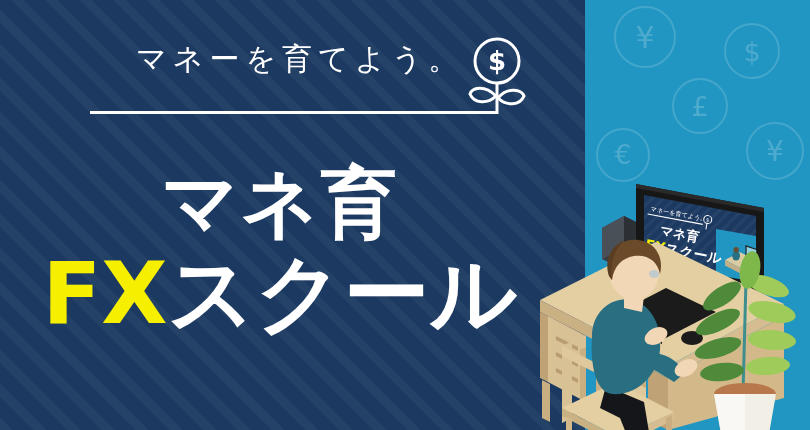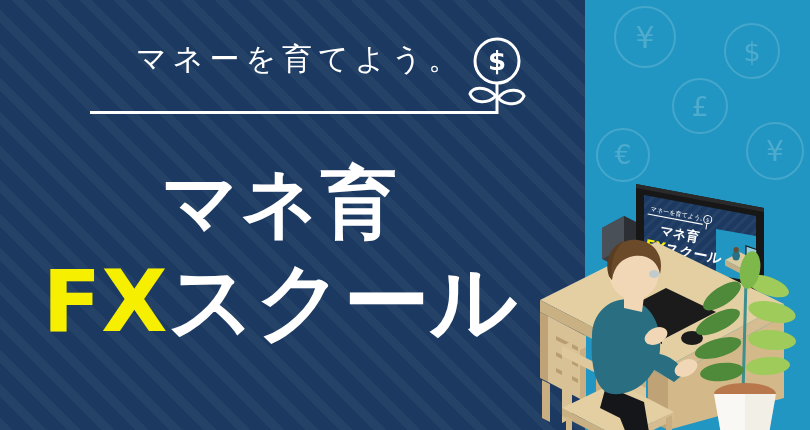--- a/index.html
+++ b/index.html
@@ -53,21 +53,21 @@
   .sprout{position:absolute;left:466px;top:36px;width:62px;height:78px;}
   
   .title{
     position:absolute;left:0;top:164px;width:560px;
     text-align:center;color:#ffffff;
     font-family:"DejaVu Sans","Liberation Sans",sans-serif;
     font-weight:700;line-height:1.02;
     letter-spacing:2px;
   }
   .title-l1{display:block;font-size:76px;}
-  .title-l2{display:block;font-size:86px;margin-top:16px;letter-spacing:0px;}
+  .title-l2{display:block;font-size:86px;margin-top:8px;letter-spacing:0px;}
   .fx{color:#f7ef00;}
   
   .scene{position:absolute;left:540px;top:150px;width:270px;height:280px;}
 </style>
 </head>
 <body>
 
 <div class="banner">
 
   <div class="navy-field"></div>

